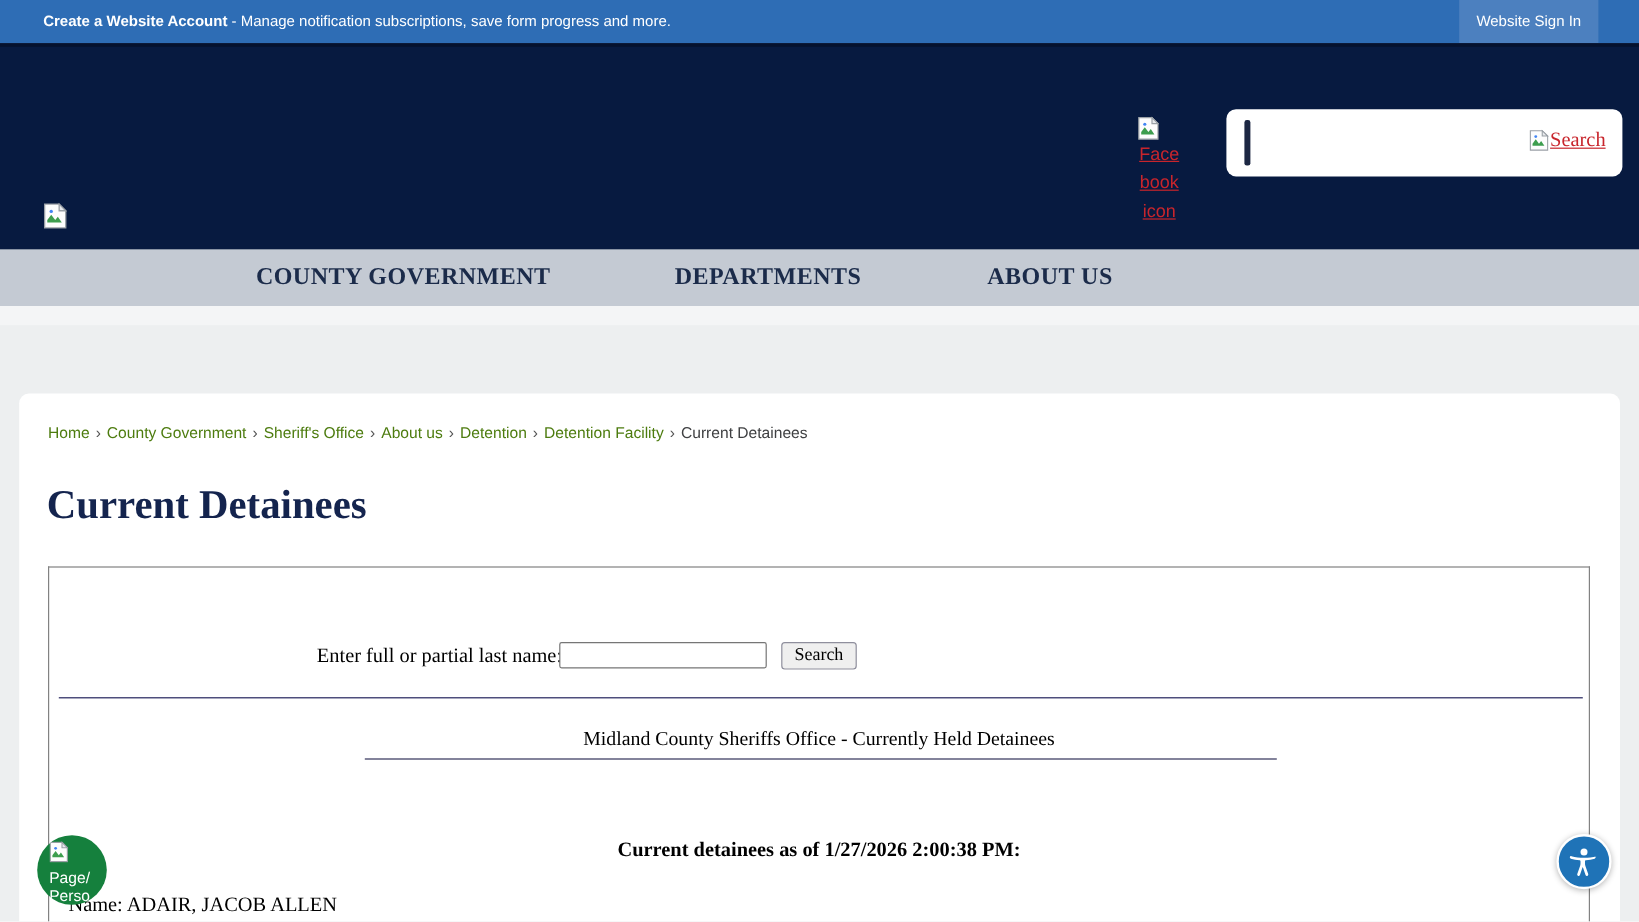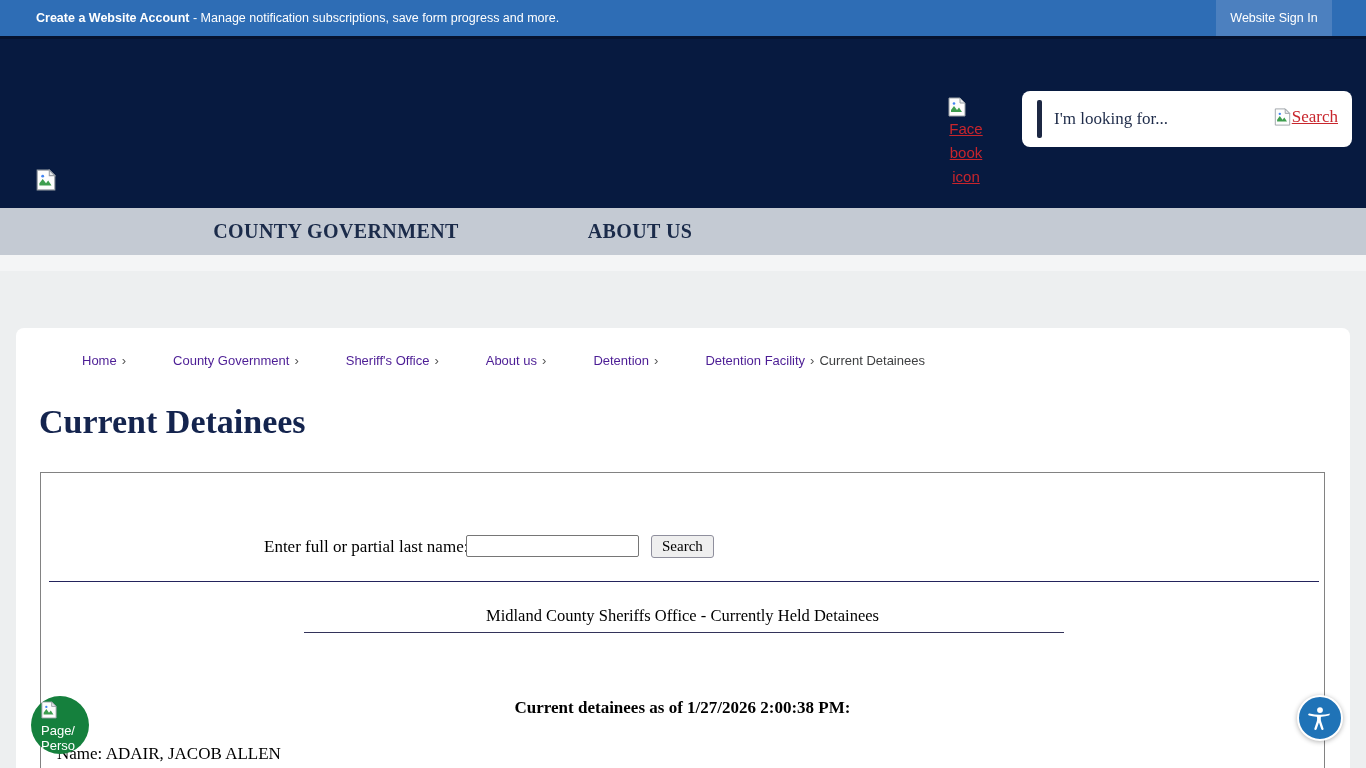--- a/index.html
+++ b/index.html
@@ -33,21 +33,21 @@
   .nav-item { position:absolute; top:0; transform:translateX(-50%); line-height:47px; font-family:"Liberation Serif", serif;
               font-weight:bold; font-size:20px; letter-spacing:.4px; color:#1b2b4a; cursor:pointer; white-space:nowrap; }
   .nav-item:nth-child(1){ left:336px; } .nav-item:nth-child(2){ left:640px; }
   .nav-item:nth-child(3){ left:875px; } .nav-item:nth-child(4){ left:1093px; }
   .nav-under { position:absolute; left:0; top:255px; width:1366px; height:16px; background:#f4f5f6; }
 
   
   .card { position:absolute; left:16px; top:328px; width:1334px; height:440px; background:#fff; border-radius:8px 8px 0 0; }
 
   .breadcrumb { position:absolute; left:24px; top:25px; font-size:13px; color:#4a4a4a; }
-  .breadcrumb .crumb { color:#4c1d95; cursor:pointer;margin-left:42px; }
+  .breadcrumb .crumb { color:#4d7c0f; cursor:pointer; }
   .breadcrumb .sep { color:#555; padding:0 5px; }
   .breadcrumb .current { color:#3f4042; }
 
   .page-title { position:absolute; left:23px; top:75px; font-family:"Liberation Serif", serif; font-weight:bold;
                 font-size:34px; color:#14244e; }
 
   
   .dbox { position:absolute; left:24px; top:144px; width:1285px; height:296px; border:1px solid #828282; border-bottom:none;
           font-family:"Liberation Serif", serif; color:#000; }
   .dbox-label { position:absolute; left:223px; top:64px; font-size:17px; }
@@ -92,35 +92,35 @@
     <svg width="18" height="20" viewBox="0 0 18 20">
         <path d="M1 1h11l5 5v13H1z" fill="#fdfdfd" stroke="#9aa0a6"></path>
         <path d="M12 1v5h5z" fill="#e8eaed" stroke="#9aa0a6"></path>
         <path d="M3 13l3-4 3 4 2-2.5 3 4.5H3z" fill="#3e9e4f"></path>
         <circle cx="6" cy="6.5" r="1.3" fill="#4285f4"></circle>
       </svg>
     <span>Facebook icon</span>
   </div>
   <div class="search-pill">
     <div class="search-caret"></div>
-    <input class="search-input" type="text" placeholder="I'm looking for..." style="">
     <div class="search-go redlink">
       <svg width="17" height="18" viewBox="0 0 18 20">
           <path d="M1 1h11l5 5v13H1z" fill="#fdfdfd" stroke="#9aa0a6"></path>
           <path d="M12 1v5h5z" fill="#e8eaed" stroke="#9aa0a6"></path>
           <path d="M3 13l3-4 3 4 2-2.5 3 4.5H3z" fill="#3e9e4f"></path>
           <circle cx="6" cy="6.5" r="1.3" fill="#4285f4"></circle>
         </svg>
       <span>Search</span>
     </div>
   </div>
 </div>
 
 <div class="nav">
   <span class="nav-item">COUNTY GOVERNMENT</span>
+  <span class="nav-item">DEPARTMENTS</span>
   <span class="nav-item">ABOUT US</span>
 </div>
 <div class="nav-under"></div>
 
 <div class="card">
 
   <div class="breadcrumb">
     <span class="crumb">Home</span><span class="sep">›</span><span class="crumb">County Government</span><span class="sep">›</span><span class="crumb">Sheriff's Office</span><span class="sep">›</span><span class="crumb">About us</span><span class="sep">›</span><span class="crumb">Detention</span><span class="sep">›</span><span class="crumb">Detention Facility</span><span class="sep">›</span><span class="current">Current Detainees</span>
   </div>
 

